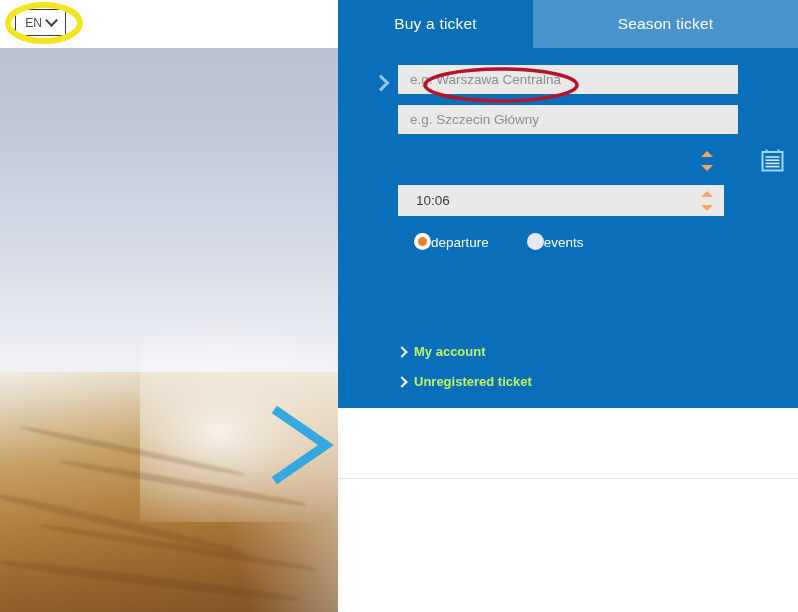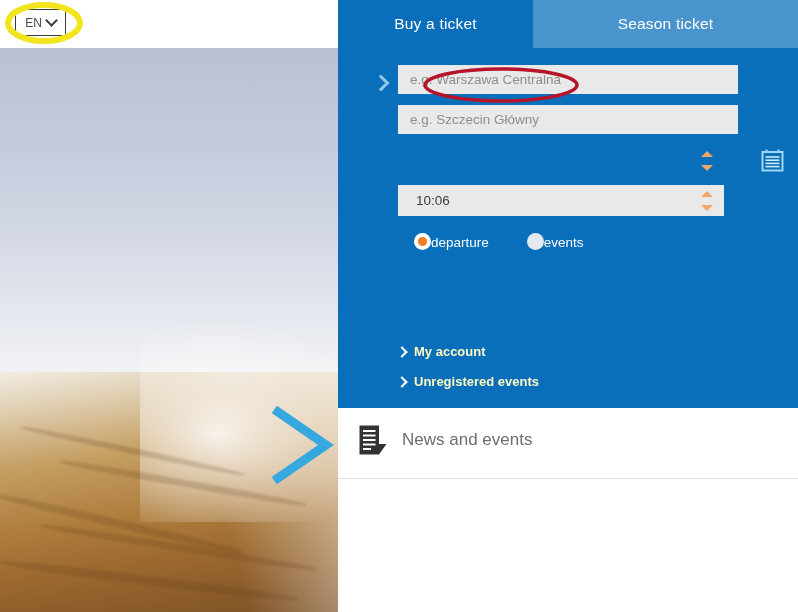--- a/index.html
+++ b/index.html
@@ -134,21 +134,21 @@
   .radio span{font-size:13.5px;color:#ffffff;}
 
   .search-btn{
     position:absolute;left:60px;top:222px;width:340px;height:33px;
     background:#ef7d22;border:none;cursor:pointer;
     font-family:"Liberation Sans", sans-serif;font-size:15.5px;color:#ffffff;
   }
 
   .link{
     position:absolute;left:60px;display:flex;align-items:center;gap:7px;
-    font-size:13px;color:#fef9c3;cursor:pointer;font-weight:bold;
+    font-size:13px;color:#bef264;cursor:pointer;font-weight:bold;
   }
   .link .lchev{position:relative;width:9px;height:12px;}
   .link .lchev:before{
     content:"";position:absolute;left:0;top:2px;width:6px;height:6px;
     border-right:2.4px solid #ffffff;border-bottom:2.4px solid #ffffff;
     transform:rotate(-45deg);
   }
   .l-account{top:296px;}
   .l-unreg{top:326px;}
 
@@ -264,37 +264,25 @@
         </div>
       </div>
 
 
       <div class="link l-account">
         <span class="lchev"></span>
         <span>My account</span>
       </div>
       <div class="link l-unreg">
         <span class="lchev"></span>
-        <span>Unregistered events</span>
+        <span>Unregistered ticket</span>
       </div>
     </div>
 
     <div class="news-bar">
-      <div class="news-inner">
-        <svg class="news-icon" viewBox="0 0 30 32">
-          <path d="M1.5 1.5 H21 V30.5 H1.5 Z" fill="#333333"></path>
-          <path d="M21 20 L28.5 20 L21 30.5 Z" fill="#333333"></path>
-          <line x1="5" y1="7" x2="17.5" y2="7" stroke="#ffffff" stroke-width="2"></line>
-          <line x1="5" y1="11.5" x2="17.5" y2="11.5" stroke="#ffffff" stroke-width="2"></line>
-          <line x1="5" y1="16" x2="17.5" y2="16" stroke="#ffffff" stroke-width="2"></line>
-          <line x1="5" y1="20.5" x2="17.5" y2="20.5" stroke="#ffffff" stroke-width="2"></line>
-          <line x1="5" y1="25" x2="13" y2="25" stroke="#ffffff" stroke-width="2"></line>
-        </svg>
-        <span class="news-text">News and events</span>
-      </div>
       <div class="news-divider"></div>
     </div>
   </div>
 
   <svg class="anno anno-yellow" viewBox="0 0 92 48">
     <ellipse cx="44" cy="23" rx="36" ry="18" fill="none" stroke="#f2e520" stroke-width="6"></ellipse>
   </svg>
 
   <svg class="anno anno-red" viewBox="0 0 170 46">
     <ellipse cx="85" cy="23" rx="76" ry="16" fill="none" stroke="#b5142a" stroke-width="3.5"></ellipse>

